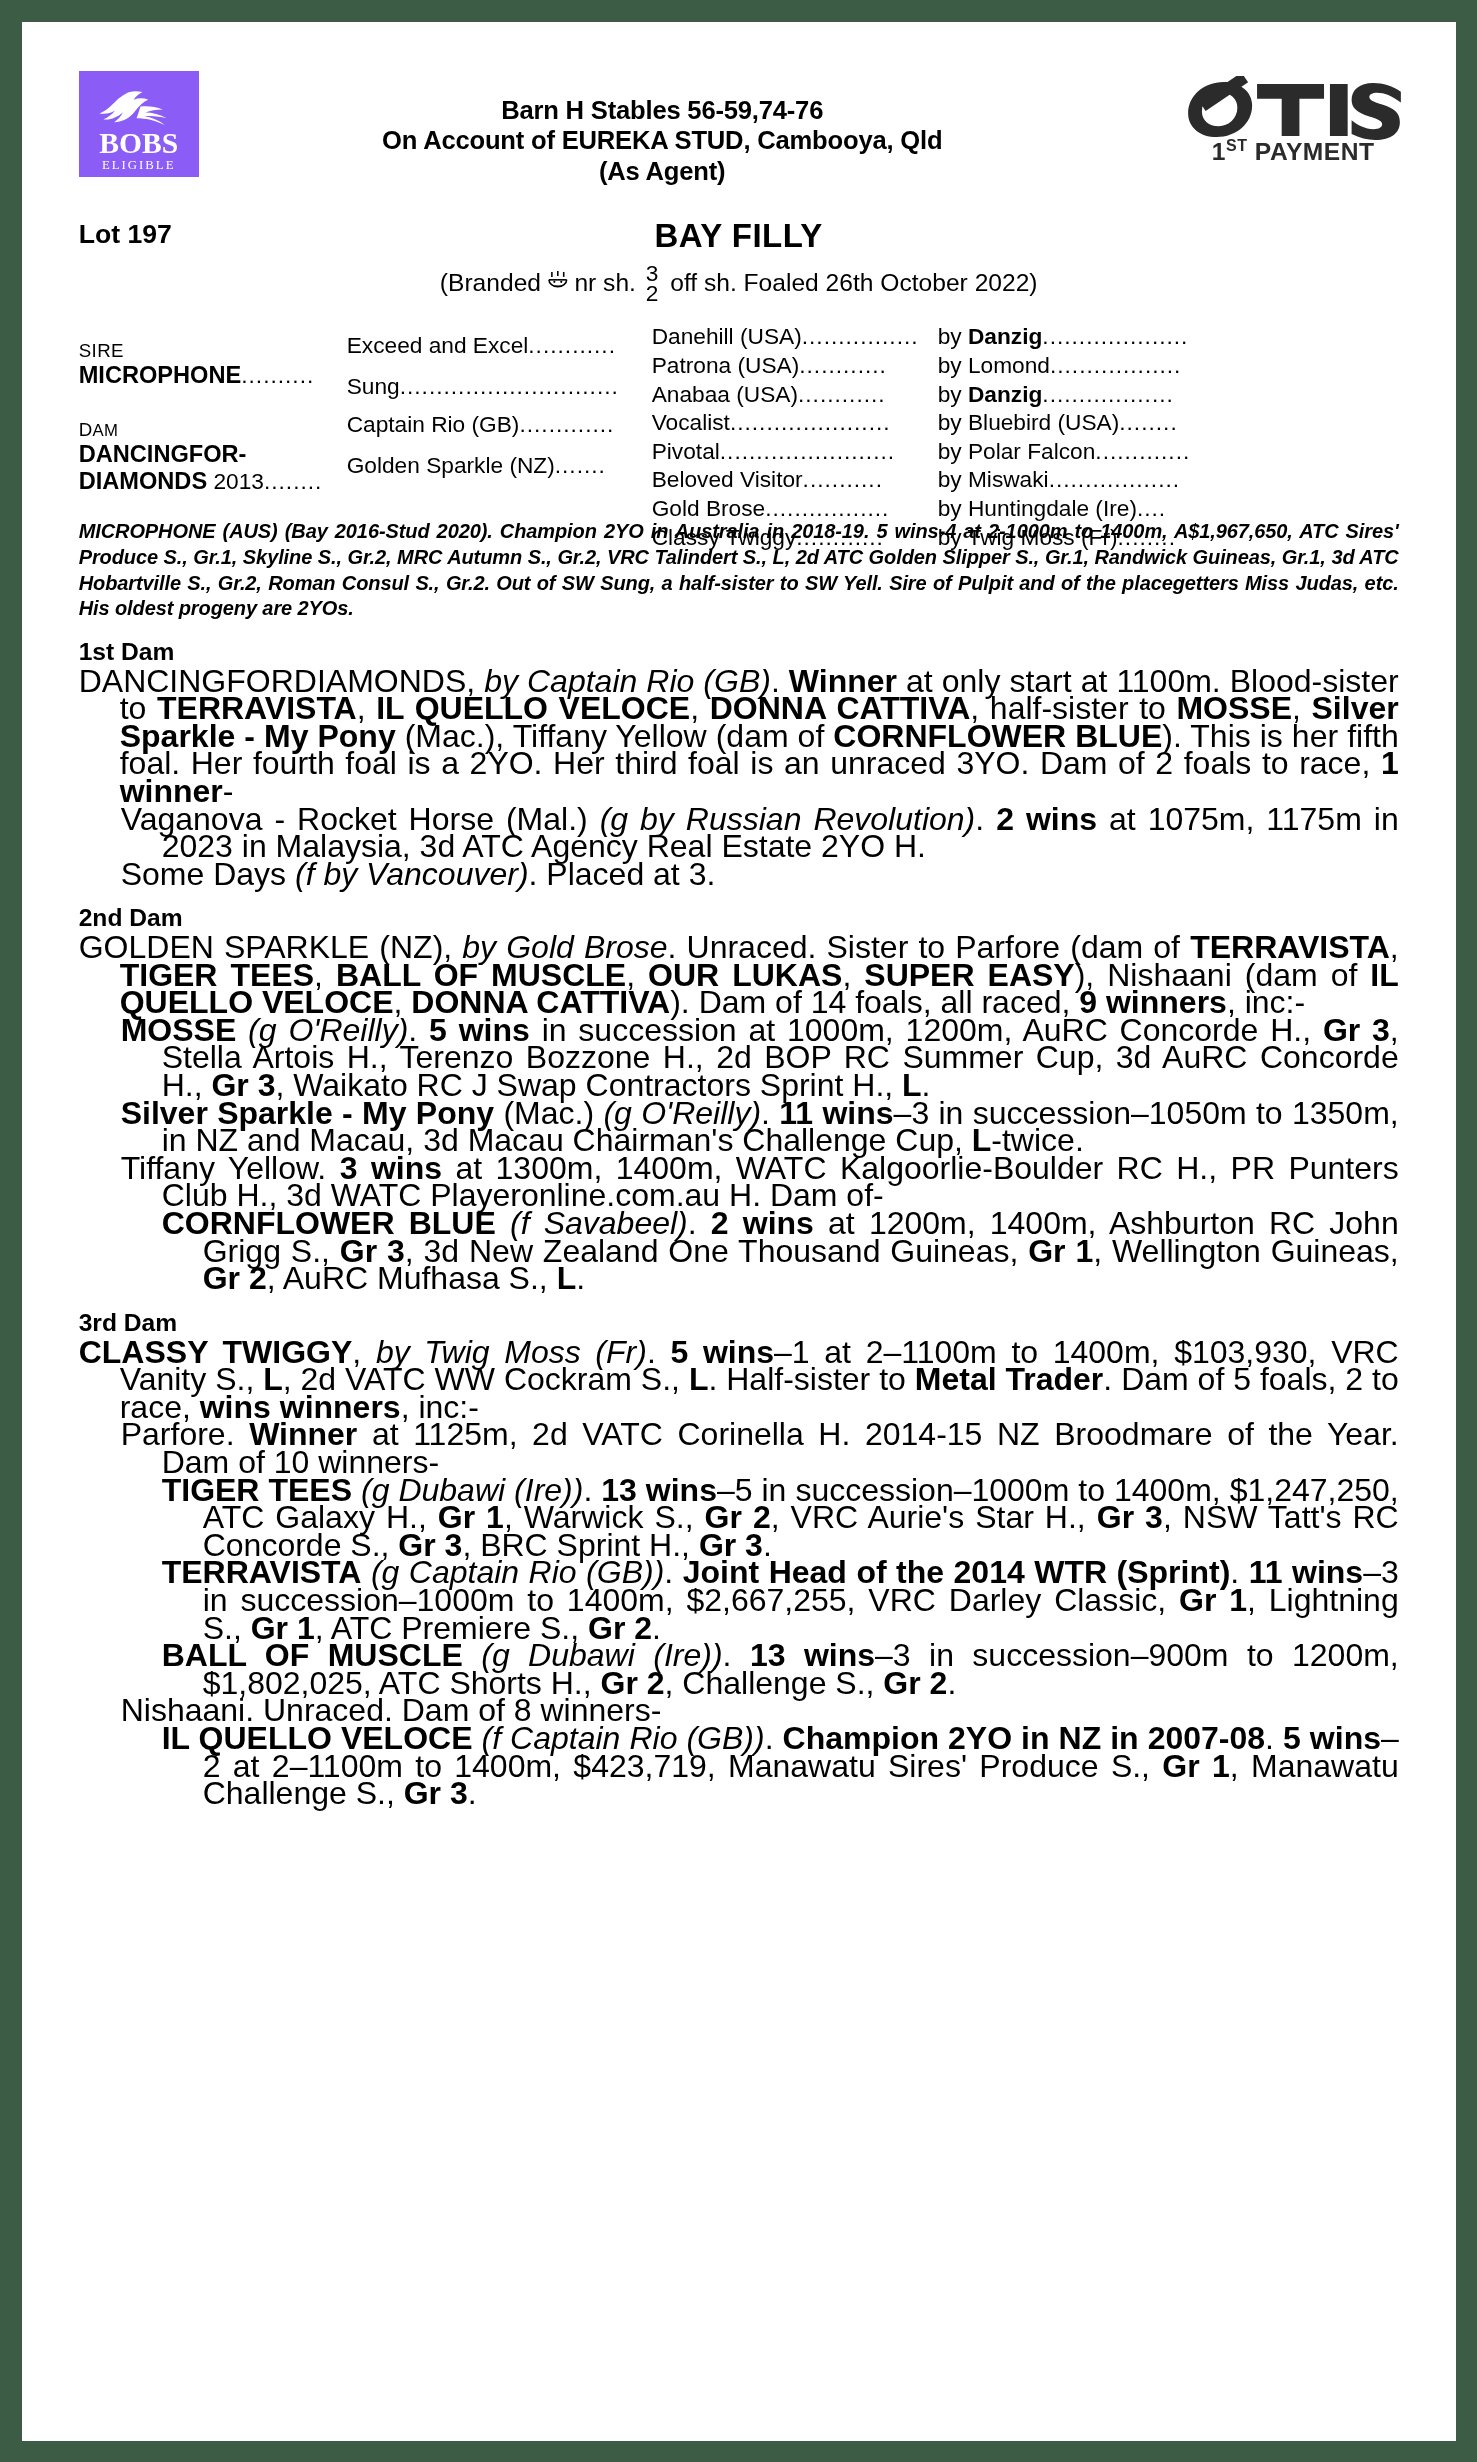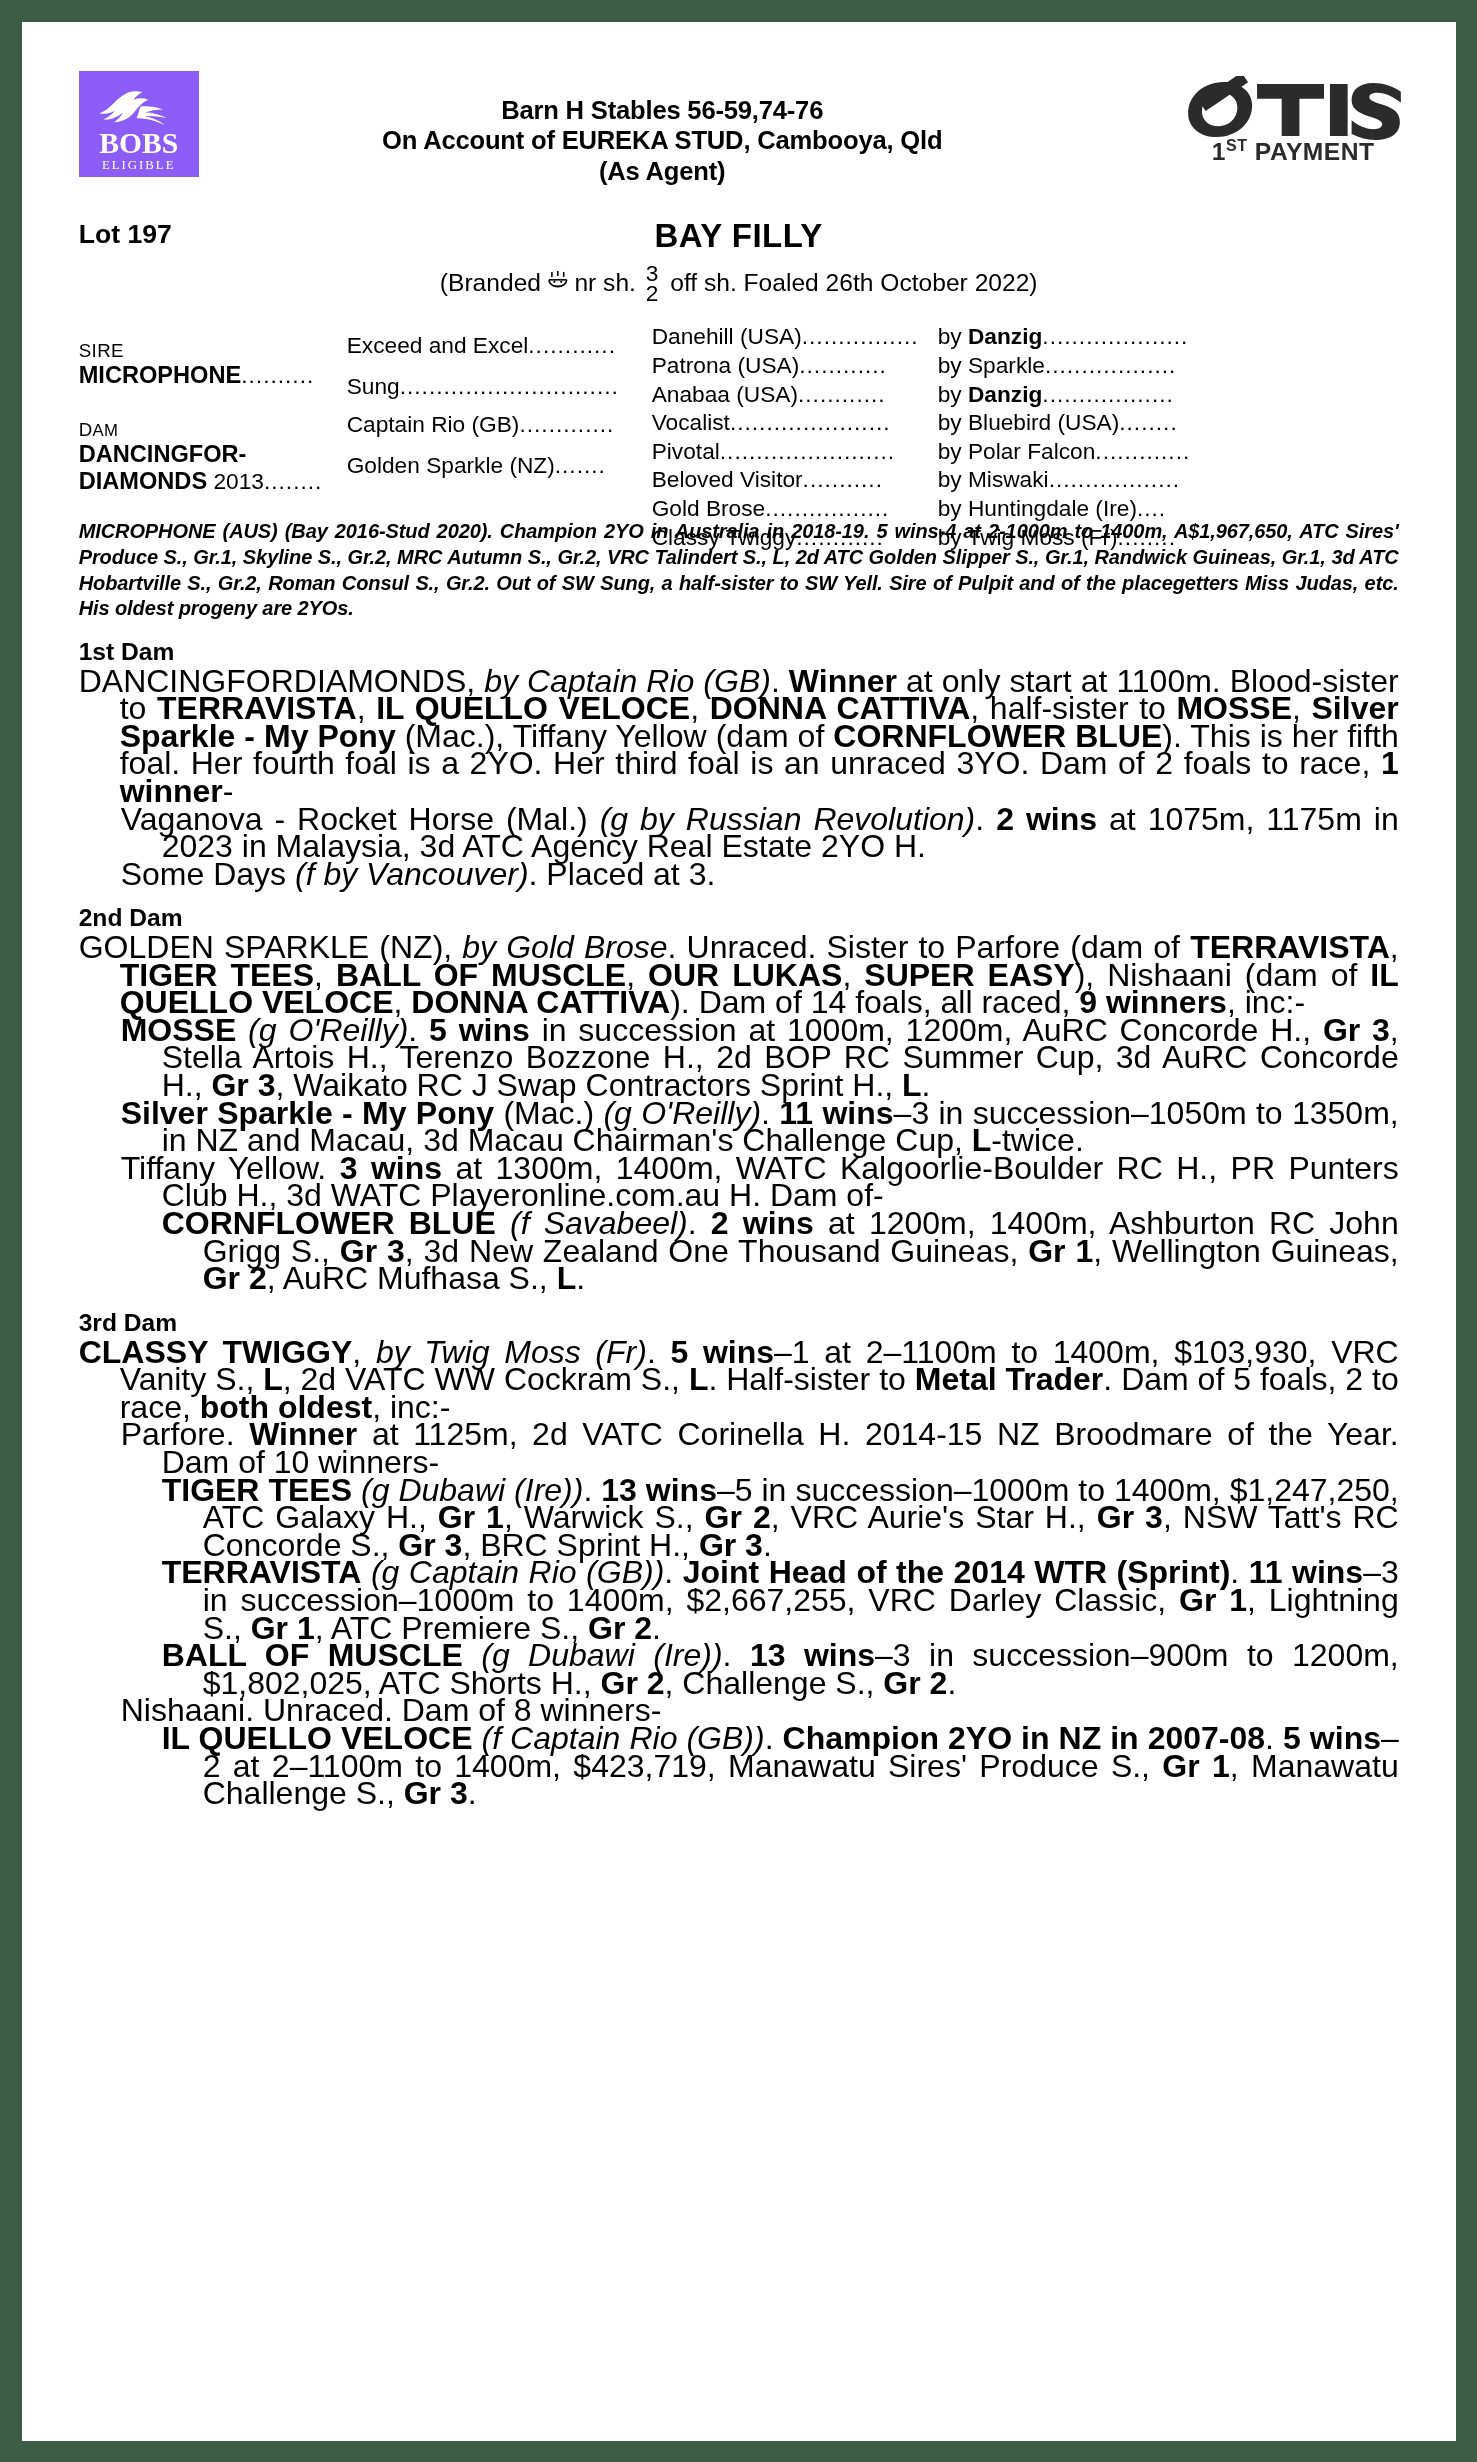--- a/index.html
+++ b/index.html
@@ -204,21 +204,21 @@
         <div class="g3line"><span>Patrona (USA)</span><span class="dots">............</span></div>
         <div class="g3line"><span>Anabaa (USA)</span><span class="dots">............</span></div>
         <div class="g3line"><span>Vocalist</span><span class="dots">......................</span></div>
         <div class="g3line"><span>Pivotal</span><span class="dots">........................</span></div>
         <div class="g3line"><span>Beloved Visitor</span><span class="dots">...........</span></div>
         <div class="g3line"><span>Gold Brose</span><span class="dots">.................</span></div>
         <div class="g3line"><span>Classy Twiggy</span><span class="dots">............</span></div>
       </div>
     <div class="ped-col4" id="g3sires">
         <div class="g3line"><span>by </span><b>Danzig</b><span class="dots">....................</span></div>
-        <div class="g3line"><span>by </span><span>Sparkle</span><span class="dots">..................</span></div>
+        <div class="g3line"><span>by </span><span>Lomond</span><span class="dots">..................</span></div>
         <div class="g3line"><span>by </span><b>Danzig</b><span class="dots">..................</span></div>
         <div class="g3line"><span>by </span><span>Bluebird (USA)</span><span class="dots">........</span></div>
         <div class="g3line"><span>by </span><span>Polar Falcon</span><span class="dots">.............</span></div>
         <div class="g3line"><span>by </span><span>Miswaki</span><span class="dots">..................</span></div>
         <div class="g3line"><span>by </span><span>Huntingdale (Ire)</span><span class="dots">....</span></div>
         <div class="g3line"><span>by </span><span>Twig Moss (Fr)</span><span class="dots">........</span></div>
       </div>
   </div>
 
   <div class="sirepara">MICROPHONE (AUS) (Bay 2016-Stud 2020). Champion 2YO in Australia in 2018-19. 5 wins-4 at 2-1000m to 1400m, A$1,967,650, ATC Sires' Produce S., Gr.1, Skyline S., Gr.2, MRC Autumn S., Gr.2, VRC Talindert S., L, 2d ATC Golden Slipper S., Gr.1, Randwick Guineas, Gr.1, 3d ATC Hobartville S., Gr.2, Roman Consul S., Gr.2. Out of SW Sung, a half-sister to SW Yell. Sire of Pulpit and of the placegetters Miss Judas, etc. His oldest progeny are 2YOs.</div>
@@ -228,21 +228,21 @@
       <div class="p i1">DANCINGFORDIAMONDS, <i>by Captain Rio (GB)</i>. <b>Winner</b> at only start at 1100m. Blood-sister to <b>TERRAVISTA</b>, <b>IL QUELLO VELOCE</b>, <b>DONNA CATTIVA</b>, half-sister to <b>MOSSE</b>, <b>Silver Sparkle - My Pony</b> (Mac.), Tiffany Yellow (dam of <b>CORNFLOWER BLUE</b>). This is her fifth foal. Her fourth foal is a 2YO. Her third foal is an unraced 3YO. Dam of 2 foals to race, <b>1 winner</b>-</div>
       <div class="p i2">Vaganova - Rocket Horse (Mal.) <i>(g by Russian Revolution)</i>. <b>2 wins</b> at 1075m, 1175m in 2023 in Malaysia, 3d ATC Agency Real Estate 2YO H.</div>
       <div class="p i2">Some Days <i>(f by Vancouver)</i>. Placed at 3.</div>
       <div class="damhead">2nd Dam</div>
       <div class="p i1">GOLDEN SPARKLE (NZ), <i>by Gold Brose</i>. Unraced. Sister to Parfore (dam of <b>TERRAVISTA</b>, <b>TIGER TEES</b>, <b>BALL OF MUSCLE</b>, <b>OUR LUKAS</b>, <b>SUPER EASY</b>), Nishaani (dam of <b>IL QUELLO VELOCE</b>, <b>DONNA CATTIVA</b>). Dam of 14 foals, all raced, <b>9 winners</b>, inc:-</div>
       <div class="p i2"><b>MOSSE</b> <i>(g O'Reilly)</i>. <b>5 wins</b> in succession at 1000m, 1200m, AuRC Concorde H., <b>Gr 3</b>, Stella Artois H., Terenzo Bozzone H., 2d BOP RC Summer Cup, 3d AuRC Concorde H., <b>Gr 3</b>, Waikato RC J Swap Contractors Sprint H., <b>L</b>.</div>
       <div class="p i2"><b>Silver Sparkle - My Pony</b> (Mac.) <i>(g O'Reilly)</i>. <b>11 wins</b>–3 in succession–1050m to 1350m, in NZ and Macau, 3d Macau Chairman's Challenge Cup, <b>L</b>-twice.</div>
       <div class="p i2">Tiffany Yellow. <b>3 wins</b> at 1300m, 1400m, WATC Kalgoorlie-Boulder RC H., PR Punters Club H., 3d WATC Playeronline.com.au H. Dam of-</div>
       <div class="p i3"><b>CORNFLOWER BLUE</b> <i>(f Savabeel)</i>. <b>2 wins</b> at 1200m, 1400m, Ashburton RC John Grigg S., <b>Gr 3</b>, 3d New Zealand One Thousand Guineas, <b>Gr 1</b>, Wellington Guineas, <b>Gr 2</b>, AuRC Mufhasa S., <b>L</b>.</div>
       <div class="damhead">3rd Dam</div>
-      <div class="p i1"><b>CLASSY TWIGGY</b>, <i>by Twig Moss (Fr)</i>. <b>5 wins</b>–1 at 2–1100m to 1400m, $103,930, VRC Vanity S., <b>L</b>, 2d VATC WW Cockram S., <b>L</b>. Half-sister to <b>Metal Trader</b>. Dam of 5 foals, 2 to race, <b>both oldest</b>, inc:-</div>
+      <div class="p i1"><b>CLASSY TWIGGY</b>, <i>by Twig Moss (Fr)</i>. <b>5 wins</b>–1 at 2–1100m to 1400m, $103,930, VRC Vanity S., <b>L</b>, 2d VATC WW Cockram S., <b>L</b>. Half-sister to <b>Metal Trader</b>. Dam of 5 foals, 2 to race, <b>wins winners</b>, inc:-</div>
       <div class="p i2">Parfore. <b>Winner</b> at 1125m, 2d VATC Corinella H. 2014-15 NZ Broodmare of the Year. Dam of 10 winners-</div>
       <div class="p i3"><b>TIGER TEES</b> <i>(g Dubawi (Ire))</i>. <b>13 wins</b>–5 in succession–1000m to 1400m, $1,247,250, ATC Galaxy H., <b>Gr 1</b>, Warwick S., <b>Gr 2</b>, VRC Aurie's Star H., <b>Gr 3</b>, NSW Tatt's RC Concorde S., <b>Gr 3</b>, BRC Sprint H., <b>Gr 3</b>.</div>
       <div class="p i3"><b>TERRAVISTA</b> <i>(g Captain Rio (GB))</i>. <b>Joint Head of the 2014 WTR (Sprint)</b>. <b>11 wins</b>–3 in succession–1000m to 1400m, $2,667,255, VRC Darley Classic, <b>Gr 1</b>, Lightning S., <b>Gr 1</b>, ATC Premiere S., <b>Gr 2</b>.</div>
       <div class="p i3"><b>BALL OF MUSCLE</b> <i>(g Dubawi (Ire))</i>. <b>13 wins</b>–3 in succession–900m to 1200m, $1,802,025, ATC Shorts H., <b>Gr 2</b>, Challenge S., <b>Gr 2</b>.</div>
       <div class="p i2">Nishaani. Unraced. Dam of 8 winners-</div>
       <div class="p i3"><b>IL QUELLO VELOCE</b> <i>(f Captain Rio (GB))</i>. <b>Champion 2YO in NZ in 2007-08</b>. <b>5 wins</b>–2 at 2–1100m to 1400m, $423,719, Manawatu Sires' Produce S., <b>Gr 1</b>, Manawatu Challenge S., <b>Gr 3</b>.</div>
     </div>
 
 </div>
 

